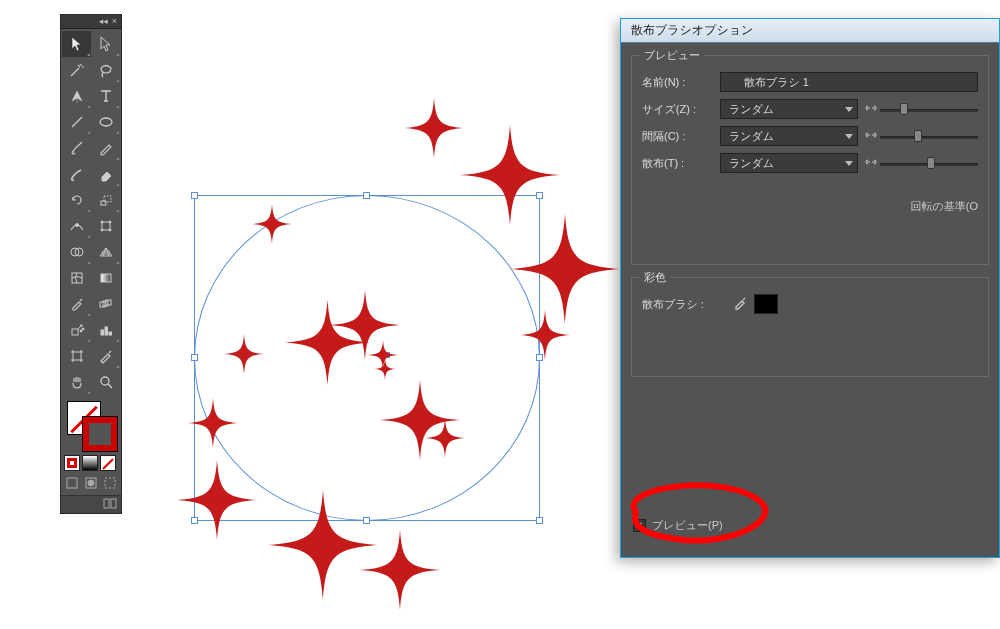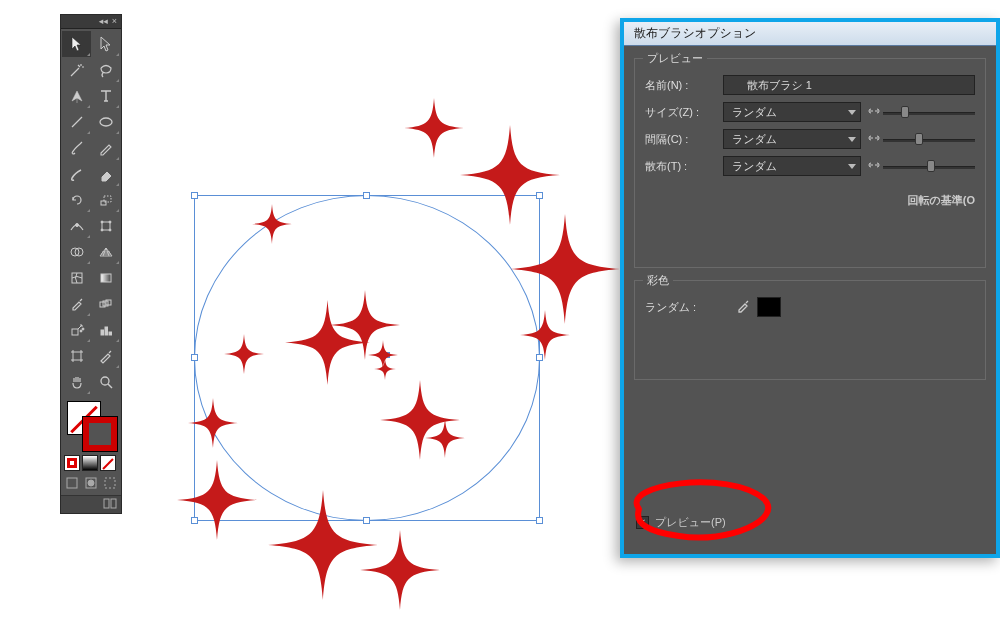--- a/index.html
+++ b/index.html
@@ -113,21 +113,21 @@
   .center-mark{
     position:absolute; width:6px;height:6px;border:1px solid #5a8fd6;background:#b7d0f2;
   }
   .sparkle{ position:absolute; color:#c51a1a; }
   .sparkle svg{display:block;}
 
   
   .dialog{
     position:absolute; right:0; top:18px; width:380px; height:540px;
     background:#535353; color:#ccc;
-    border:4px solid #0ea5e9;
+    border:1px solid #0ea5e9;
     box-shadow:-4px 4px 12px rgba(0,0,0,.3);
     overflow:hidden;
   }
   .dialog-title{
     height:24px; background:linear-gradient(#e8eff7,#cddceb);
     border-bottom:1px solid #5b7aa0;
     display:flex;align-items:center; padding-left:10px;
     color:#222; font-size:12px;
   }
   .group{
@@ -162,21 +162,21 @@
   .preview-row{
     position:absolute; left:12px; bottom:24px; display:flex;align-items:center;gap:6px;
     color:#ccc;
   }
   .checkbox{ width:13px;height:13px;border:1px solid #222;background:#3b3b3b;
     display:flex;align-items:center;justify-content:center; color:#ddd; font-size:10px;}
   .red-circle{
     position:absolute; pointer-events:none;
   }
   .red-circle svg{display:block;}
-  .dialog .subrow{margin-top:12px;font-weight:bold;}
+  .dialog .subrow{margin-top:21px;}
 </style>
 </head>
 <body>
 
 <div class="tools-panel">
   <div class="tools-header">
     <span>◂◂</span>
     <span>×</span>
   </div>
   <div class="tool-grid">
@@ -587,21 +587,21 @@
     <div class="row subrow" style="justify-content:flex-end;">
       <div class="sub-label">回転の基準(O</div>
     </div>
   </div>
 
   <div class="group" style="height:100px;">
     <div class="group-title">彩色</div>
 
 
     <div class="row">
-      <div class="row-label" style="width:84px">ランダム :</div>
+      <div class="row-label" style="width:84px">散布ブラシ :</div>
       <span class="eyedrop">
         <svg width="16" height="16" viewBox="0 0 16 16">
             <path d="M4 14 L4 12 L10 6 L12 8 L6 14 Z M11 5 L13 3" fill="none" stroke="#ccc" stroke-width="1.3"></path>
           </svg>
       </span>
       <div class="color-swatch"></div>
     </div>
   </div>
 
   <div class="preview-row">

